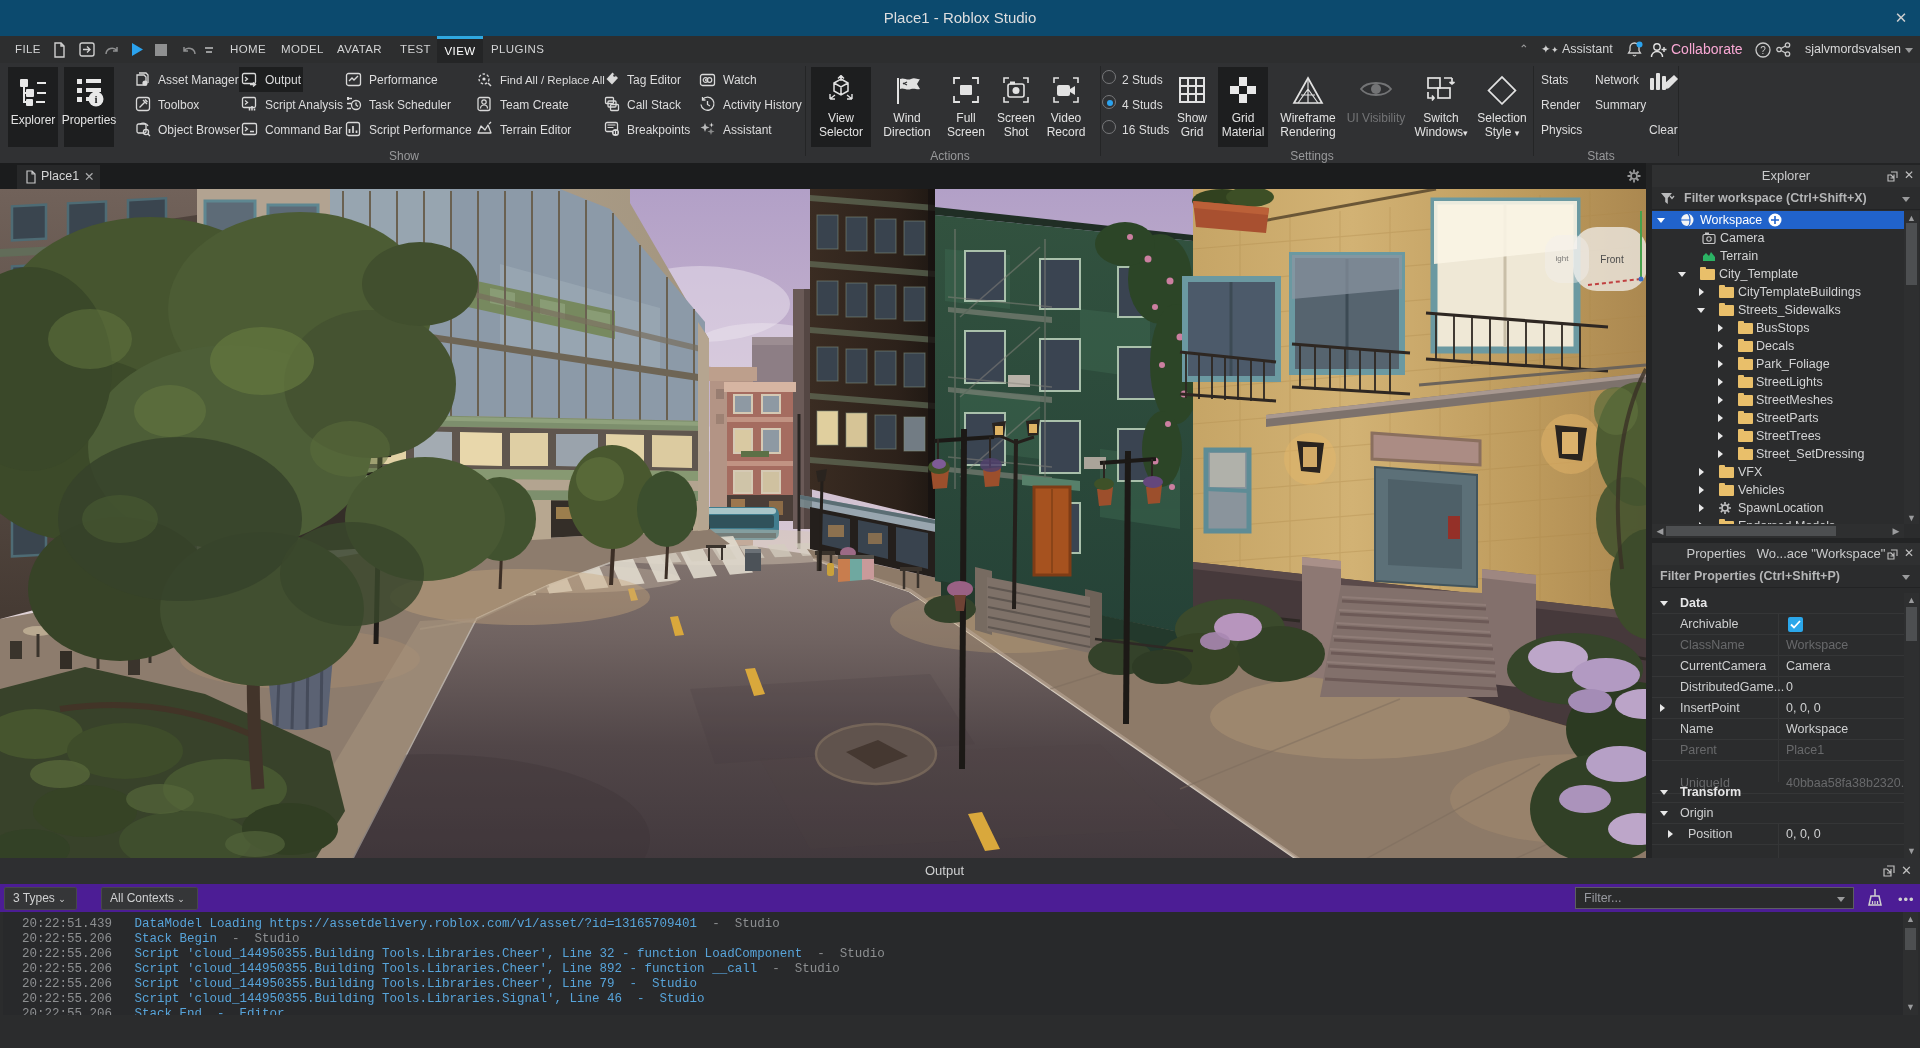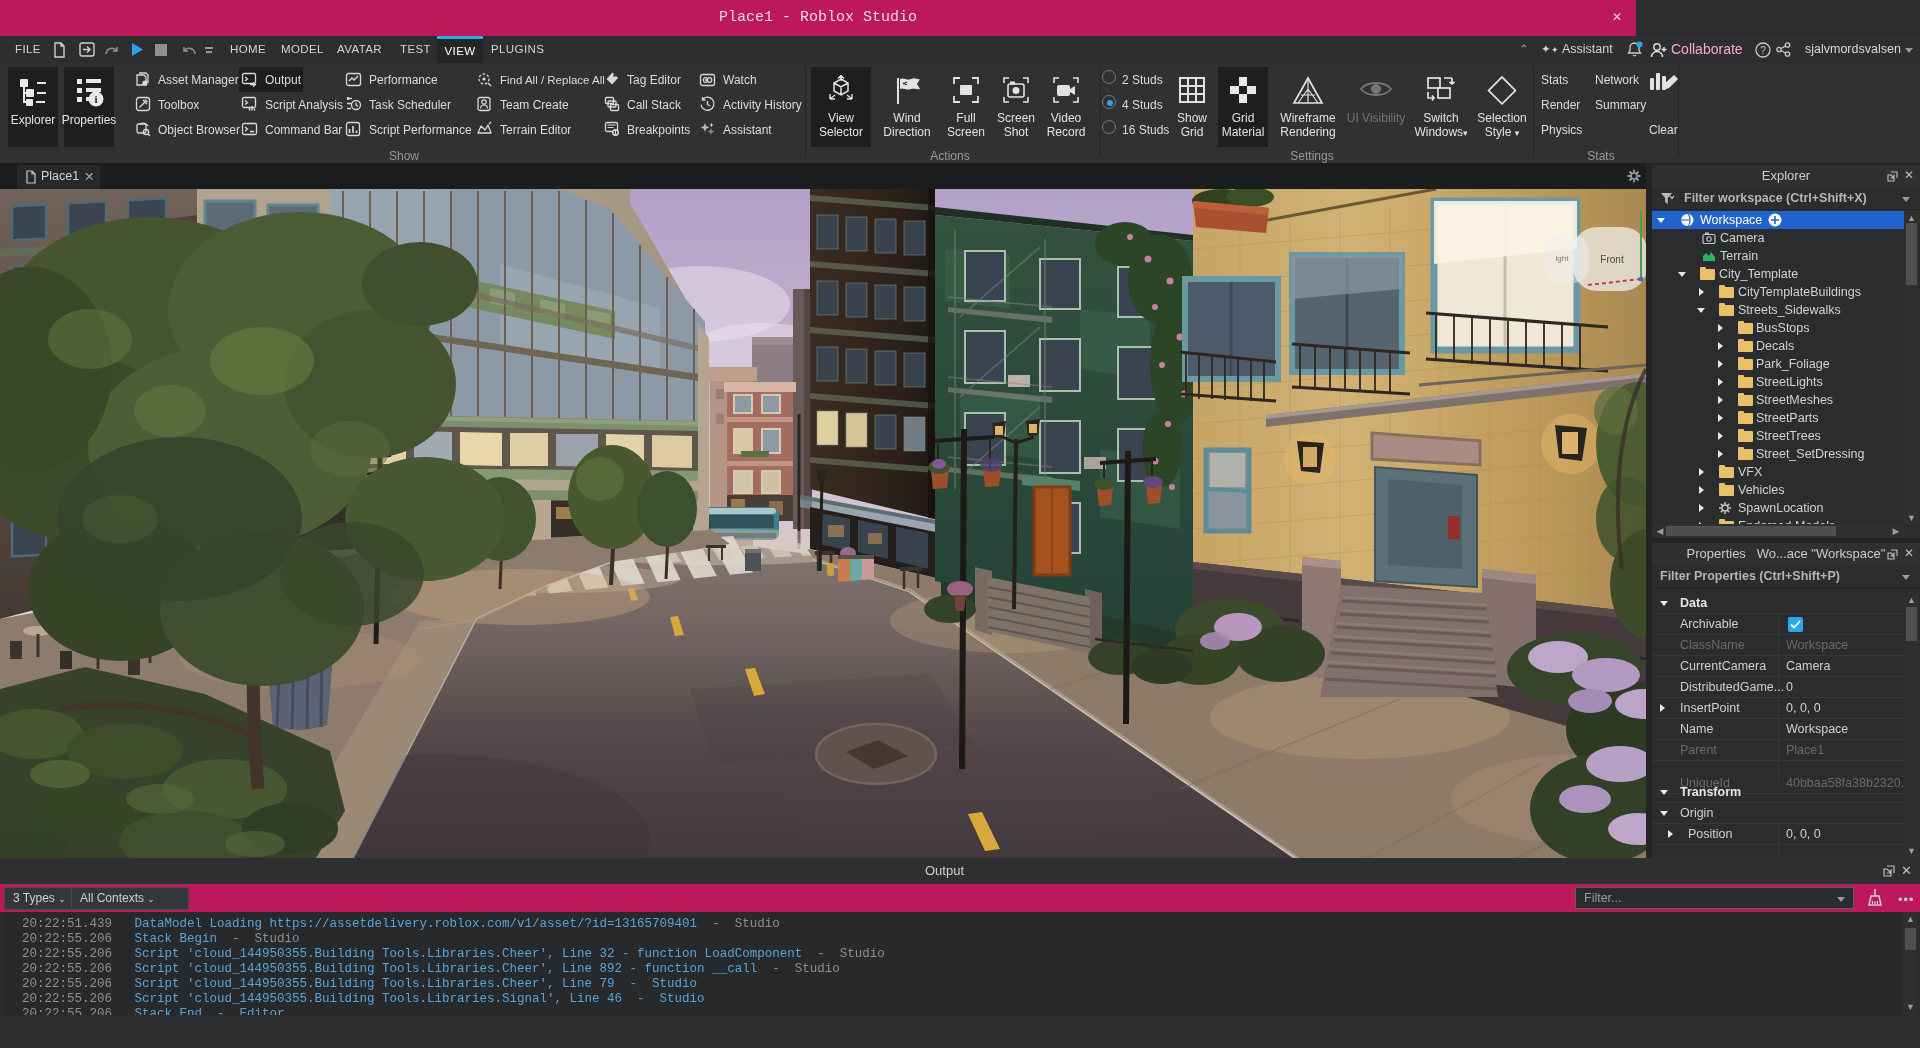--- a/index.html
+++ b/index.html
@@ -1,20 +1,20 @@
 <!DOCTYPE html>
 <html><head>
 <meta charset="utf-8">
 <style>
   * { margin:0; padding:0; box-sizing:border-box; }
   html,body { width:1920px; height:1048px; overflow:hidden; background:#2b2c2d; font-family:"Liberation Sans",sans-serif; }
   .abs { position:absolute; }
   #app { position:relative; width:1920px; height:1048px; background:#2b2c2d; }
   
-  #titlebar { left:0; top:0; width:1636px; height:36px; background:#be185d; color:#dededf;font-family:Liberation Mono, monospace; }
+  #titlebar { left:0; top:0; width:1920px; height:36px; background:#0c4a6e; color:#dededf; }
   #titlebar .t { position:absolute; left:0; right:0; top:9px; text-align:center; font-size:15px; }
   #titlebar .x { position:absolute; right:10px; top:9px; width:18px; height:18px; color:#cfcfcf; font-size:15px; text-align:center; line-height:18px; }
   
   #menubar { left:0; top:36px; width:1920px; height:27px; background:#2d2e2f; }
   .mitem { position:absolute; top:0; height:27px; line-height:27px; color:#d2d3d4; font-size:11.5px; letter-spacing:0.4px; }
   #viewtab { position:absolute; left:437px; top:0; width:46px; height:27px; background:#242526; border-top:3px solid #2fa8e0; color:#fff; text-align:center; line-height:24px; font-size:11.5px; letter-spacing:0.4px; }
   
   #ribbon { left:0; top:63px; width:1920px; height:100px; background:#303133; }
   .bigbtn { position:absolute; top:4px; width:50px; height:80px; color:#e2e2e2; font-size:12px; text-align:center; }
   .bigbtn.on { background:#1d1e1f; }
@@ -44,21 +44,21 @@
   .prow .v { position:absolute; left:134px; }
   .prow .dim { color:#68696b; }
   .phead { font-weight:bold; color:#e6e6e7; }
   
   .sb { position:absolute; background:#2e2f30; }
   .sbthumb { position:absolute; background:#4d4f51; }
   .sbarrow { position:absolute; color:#9a9b9d; font-size:9px; text-align:center; }
   
   #output { left:0; top:858px; width:1920px; height:190px; background:#2b2c2d; }
   #ohead { position:absolute; left:0; top:0; width:1920px; height:26px; background:#2e2f31; color:#cfd0d1; font-size:13px; }
-  #otool { position:absolute; left:0; top:26px; width:1920px; height:28px; background:#be185d; }
+  #otool { position:absolute; left:0; top:26px; width:1920px; height:28px; background:#4c1d95; }
   .obtn { position:absolute; top:3px; height:23px; background:#353638; border:1px solid #47484a; border-radius:2px; color:#d0d1d2; font-size:12px; line-height:21px; padding:0 8px; }
   #ofilter { position:absolute; left:1575px; top:3px; width:279px; height:22px; background:#2a2b2c; border:1px solid #5d5e62; color:#989aa0; font-size:12.5px; line-height:20px; padding-left:8px; }
   #olog { position:absolute; left:3px; top:54px; width:1900px; height:103px; background:#28292b; overflow:hidden; font-family:"Liberation Mono",monospace; font-size:12.5px; line-height:15px; white-space:pre; padding:5px 0 0 19px; }
   #olog .ts { color:#8d8f91; }
   #olog .m { color:#57a4da; }
 </style>
 </head>
 <body>
 <div id="app">
 
@@ -1316,21 +1316,21 @@
   <div id="output" class="abs">
     <div id="ohead">
       <span style="position:absolute;left:925px;top:5px;">Output</span>
       <svg class="abs" style="left:1882px;top:6px;" width="14" height="14">
           <path d="M5 2 h7 v7 M9 9 v3 h-7 v-7 h3 M9 9 l-4 -4 M5 9 h4 v-4" fill="none" stroke="#c0c0c0" stroke-width="1.2"></path>
         </svg>
       <span style="position:absolute;left:1901px;top:5px;color:#c0c0c0;">✕</span>
     </div>
     <div id="otool">
       <div class="obtn" style="left:4px;width:73px;">3 Types <span style="font-size:9px;">⌄</span></div>
-      <div class="obtn" style="left:71px;width:118px;padding-left:8px;">All Contexts <span style="font-size:9px;">⌄</span></div>
+      <div class="obtn" style="left:101px;width:97px;padding-left:8px;">All Contexts <span style="font-size:9px;">⌄</span></div>
       <div id="ofilter">Filter...
         <div class="abs" style="right:8px;top:9px;width:0;height:0;border-left:4px solid transparent;border-right:4px solid transparent;border-top:5px solid #9a9b9c;"></div>
       </div>
       <svg class="abs" style="left:1866px;top:4px;" width="18" height="20">
           <path d="M9 1 v7 M5 8 h8 l2 9 h-12 z" fill="none" stroke="#d0d0d0" stroke-width="1.5"></path>
           <path d="M6.5 13 v3 M9 13 v3 M11.5 13 v3" stroke="#d0d0d0" stroke-width="1.2"></path>
         </svg>
       <div class="abs" style="left:1898px;top:8px;color:#d0d0d0;font-size:13px;letter-spacing:1px;">•••</div>
     </div>
     <div id="olog"><span class="ts">20:22:51.439   </span><span class="m">DataModel Loading https://assetdelivery.roblox.com/v1/asset/?id=13165709401</span><span class="ts">  -  Studio</span>

